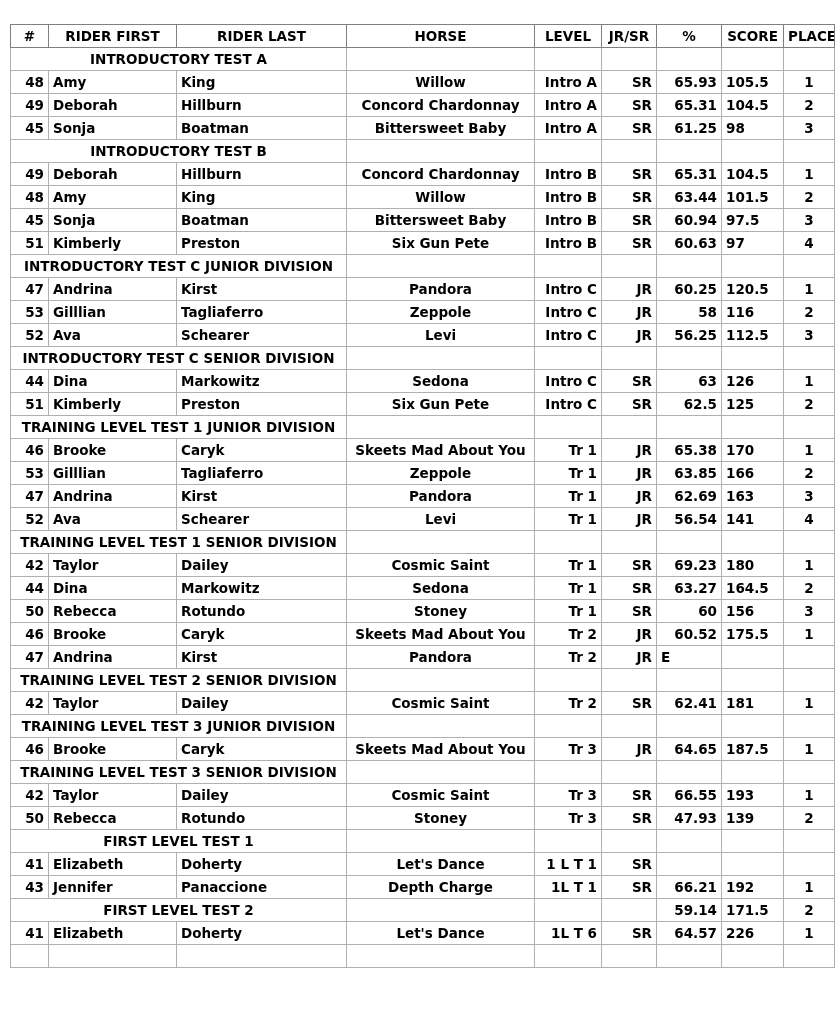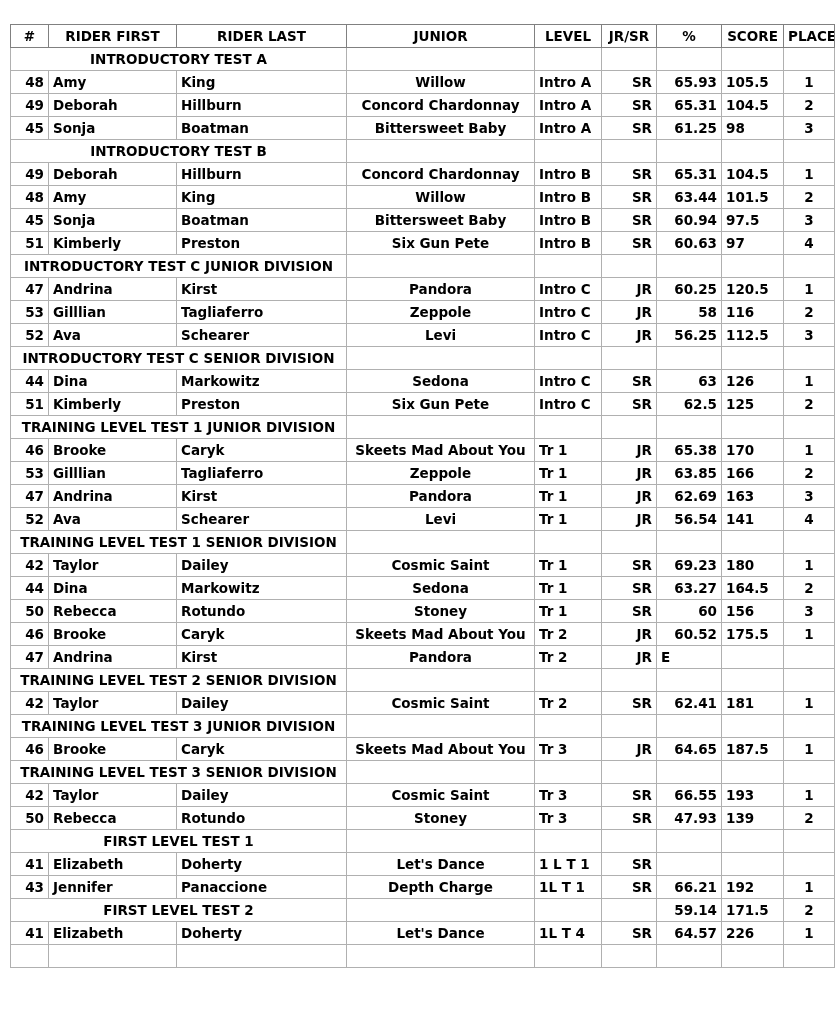--- a/index.html
+++ b/index.html
@@ -52,21 +52,21 @@
   col.c-level  { width: 67px;  }
   col.c-jrsr   { width: 55px;  }
   col.c-pct    { width: 65px;  }
   col.c-score  { width: 62px;  }
   col.c-place  { width: 51px;  }
 
   td.num    { text-align: right;  }
   td.first  { text-align: left;   }
   td.last   { text-align: left;   }
   td.horse  { text-align: center;   }
-  td.level  { text-align: left; border-radius: 10px; }
+  td.level  { text-align: right; border-radius: 10px; }
   td.jrsr   { text-align: right; margin-top: 40px; }
   td.pct    { text-align: right;  }
   td.pct.lft{ text-align: left;   }
   td.score  { text-align: left;  }
   td.place  { text-align: center; }
 
   td.section-title {
     text-align: center;
     font-weight: bold;
   }
@@ -86,21 +86,21 @@
         <col class="c-jrsr">
         <col class="c-pct">
         <col class="c-score">
         <col class="c-place">
     </colgroup>
     <thead>
       <tr class="head">
         <th>#</th>
         <th>RIDER FIRST</th>
         <th>RIDER LAST</th>
-        <th>JUNIOR</th>
+        <th>HORSE</th>
         <th>LEVEL</th>
         <th>JR/SR</th>
         <th>%</th>
         <th>SCORE</th>
         <th>PLACE</th>
       </tr>
     </thead>
     <tbody id="tbody">
         <tr>
           <td class="section-title" colspan="3">INTRODUCTORY TEST A</td>
@@ -496,21 +496,21 @@
           <td class="jrsr"></td>
           <td class="pct">59.14</td>
           <td class="score">171.5</td>
           <td class="place">2</td>
         </tr>
         <tr>
           <td class="num">41</td>
           <td class="first">Elizabeth</td>
           <td class="last">Doherty</td>
           <td class="horse">Let's Dance</td>
-          <td class="level">1L T 4</td>
+          <td class="level">1L T 6</td>
           <td class="jrsr">SR</td>
           <td class="pct">64.57</td>
           <td class="score">226</td>
           <td class="place">1</td>
         </tr>
         <tr>
           <td class="num"></td>
           <td class="first"></td>
           <td class="last"></td>
           <td class="horse"></td>

